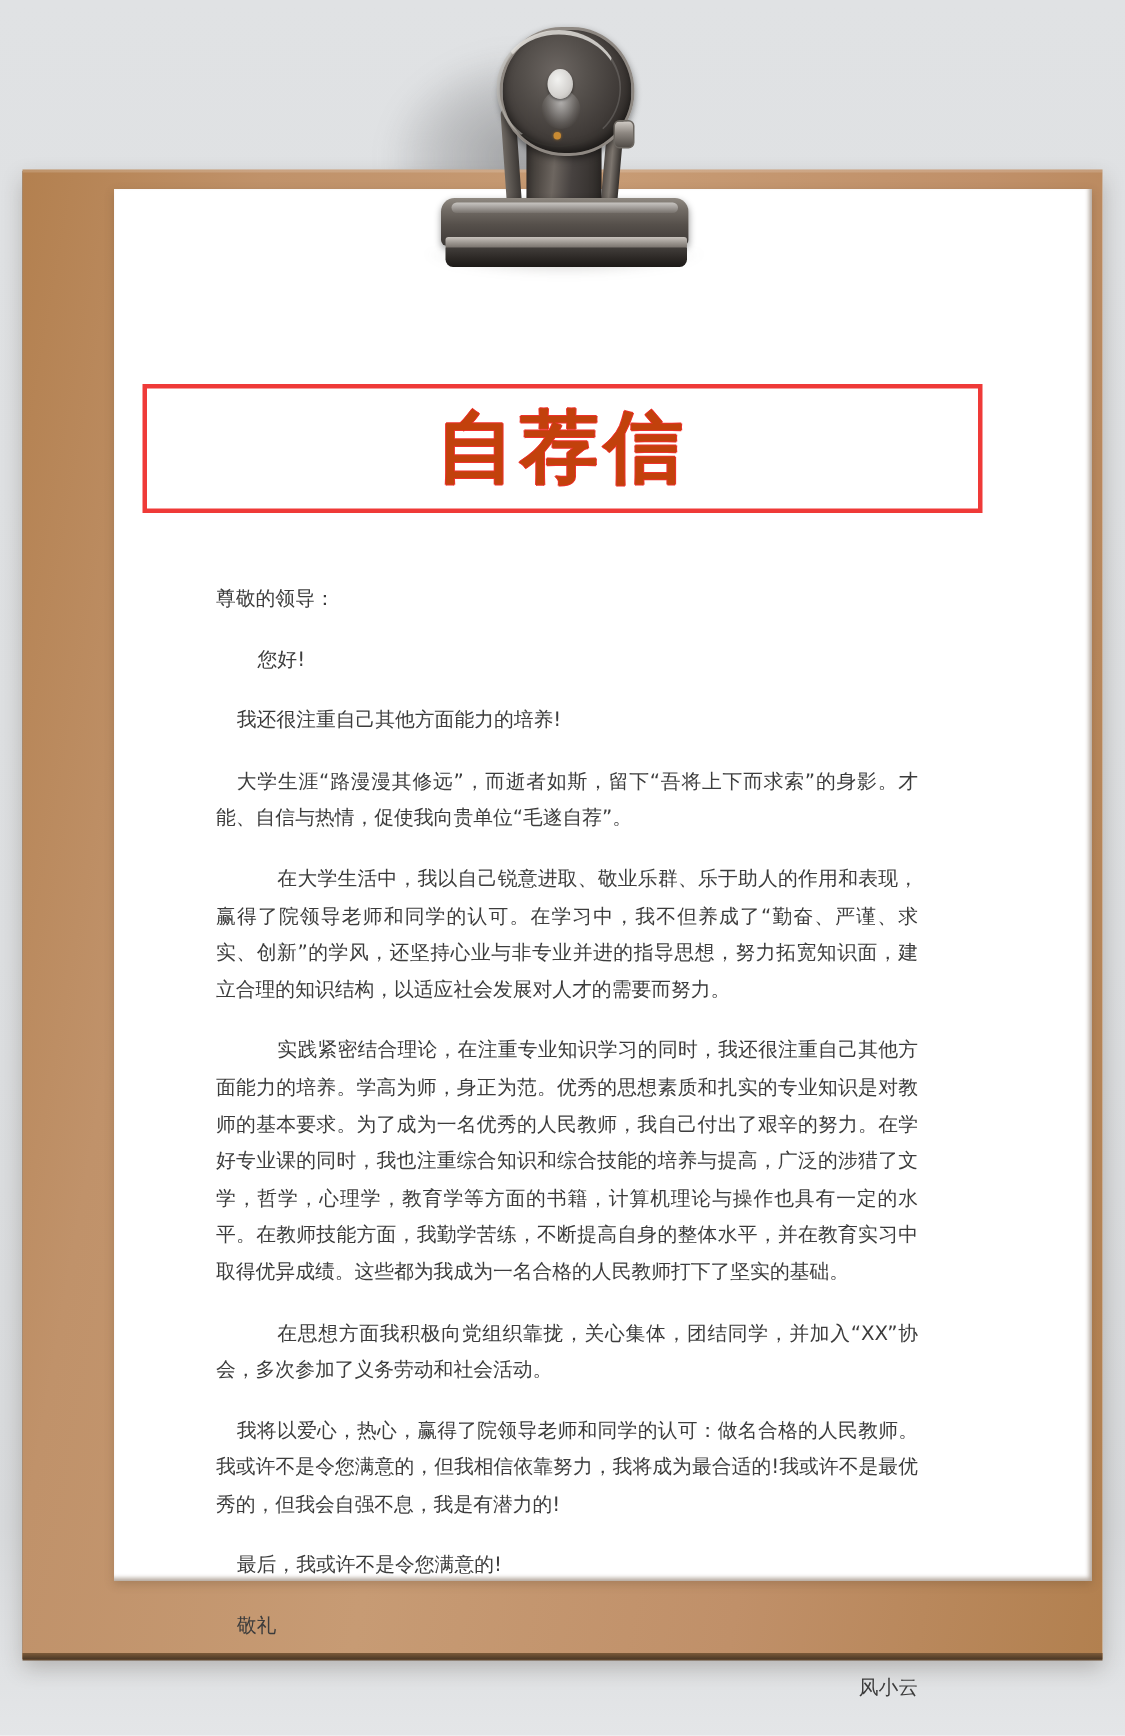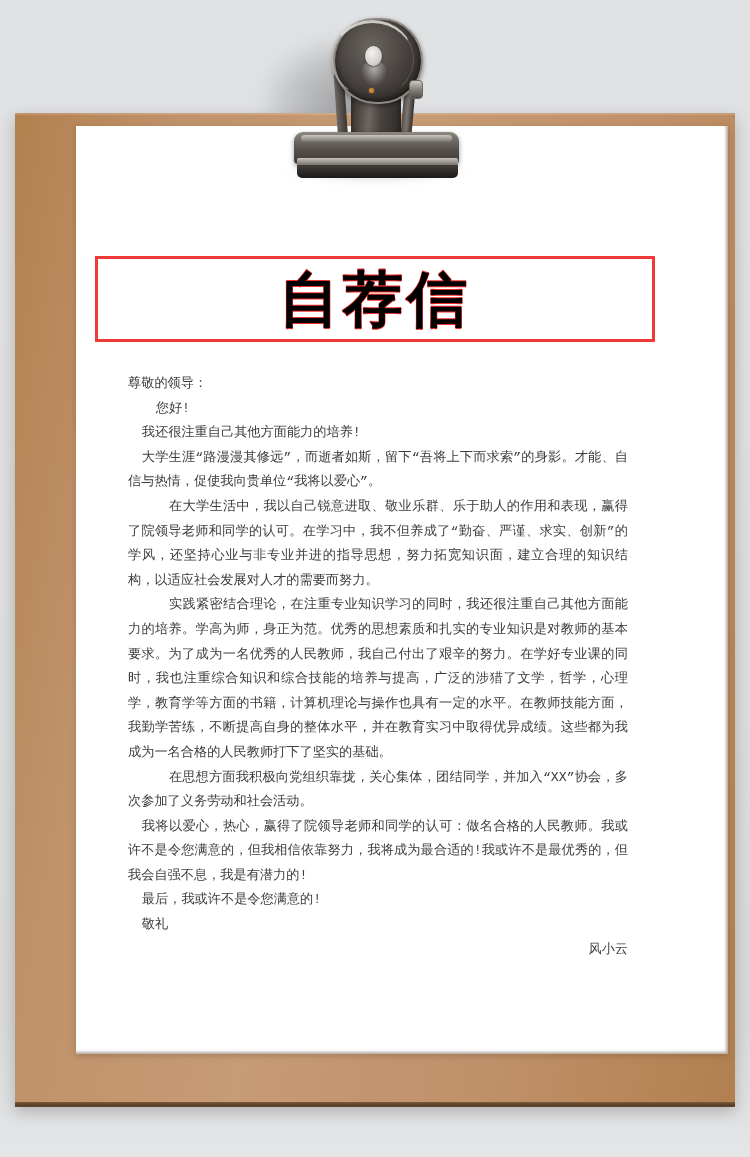--- a/index.html
+++ b/index.html
@@ -233,22 +233,22 @@
     top: 256px;
     width: 560px;
     height: 86px;
     border: 3px solid #ef3a38;
     box-sizing: border-box;
     display: flex;
     align-items: center;
     justify-content: center;
   }
   #title-text {
-    color: #000000;
-    font-size: 60px;
+    color: #c2410c;
+    font-size: 52px;
     font-weight: 700;
     letter-spacing: 4px;
     line-height: 1;
     font-family: "DejaVu Sans", "Liberation Sans", sans-serif;
     text-shadow: 0.6px 0 0 #ef312d, -0.6px 0 0 #ef312d, 0 0.6px 0 #ef312d, 0 -0.6px 0 #ef312d;
   }
 
   
   #letter-body {
     position: absolute;
@@ -256,22 +256,21 @@
     top: 372px;
     width: 500px;
     color: #3c3c3c;
     font-size: 13.2px;
     line-height: 24.6px;
     text-align: justify;
     text-justify: inter-ideograph;
     font-family: "DejaVu Sans", "Liberation Sans", sans-serif;
   }
   #letter-body p {
-    margin: 0;
-    font-family: Liberation Mono, monospace;
+    margin: 16px;
   }
   .indent-1 { text-indent: 1.05em; }
   .indent-2 { text-indent: 2.1em; }
   .indent-3 { text-indent: 3.1em; }
   .no-indent { text-indent: 0; }
   #signature-line {
     margin-top: 22px;
     text-align: right;
     padding-left: 420px;
   }
@@ -308,21 +307,21 @@
 </div>
 
 <div id="title-box">
   <div id="title-text">自荐信</div>
 </div>
 
 <div id="letter-body">
   <p class="no-indent">尊敬的领导：</p>
   <p class="indent-2">您好!</p>
   <p class="indent-1">我还很注重自己其他方面能力的培养!</p>
-  <p class="indent-1">大学生涯“路漫漫其修远”，而逝者如斯，留下“吾将上下而求索”的身影。才能、自信与热情，促使我向贵单位“我将以爱心”。</p>
+  <p class="indent-1">大学生涯“路漫漫其修远”，而逝者如斯，留下“吾将上下而求索”的身影。才能、自信与热情，促使我向贵单位“毛遂自荐”。</p>
   <p class="indent-3">在大学生活中，我以自己锐意进取、敬业乐群、乐于助人的作用和表现，赢得了院领导老师和同学的认可。在学习中，我不但养成了“勤奋、严谨、求实、创新”的学风，还坚持心业与非专业并进的指导思想，努力拓宽知识面，建立合理的知识结构，以适应社会发展对人才的需要而努力。</p>
   <p class="indent-3">实践紧密结合理论，在注重专业知识学习的同时，我还很注重自己其他方面能力的培养。学高为师，身正为范。优秀的思想素质和扎实的专业知识是对教师的基本要求。为了成为一名优秀的人民教师，我自己付出了艰辛的努力。在学好专业课的同时，我也注重综合知识和综合技能的培养与提高，广泛的涉猎了文学，哲学，心理学，教育学等方面的书籍，计算机理论与操作也具有一定的水平。在教师技能方面，我勤学苦练，不断提高自身的整体水平，并在教育实习中取得优异成绩。这些都为我成为一名合格的人民教师打下了坚实的基础。</p>
   <p class="indent-3">在思想方面我积极向党组织靠拢，关心集体，团结同学，并加入“XX”协会，多次参加了义务劳动和社会活动。</p>
   <p class="indent-1">我将以爱心，热心，赢得了院领导老师和同学的认可：做名合格的人民教师。我或许不是令您满意的，但我相信依靠努力，我将成为最合适的!我或许不是最优秀的，但我会自强不息，我是有潜力的!</p>
   <p class="indent-1">最后，我或许不是令您满意的!</p>
   <p class="indent-1">敬礼</p>
   <p id="signature-line">风小云</p>
 </div>
 
 </body></html>

